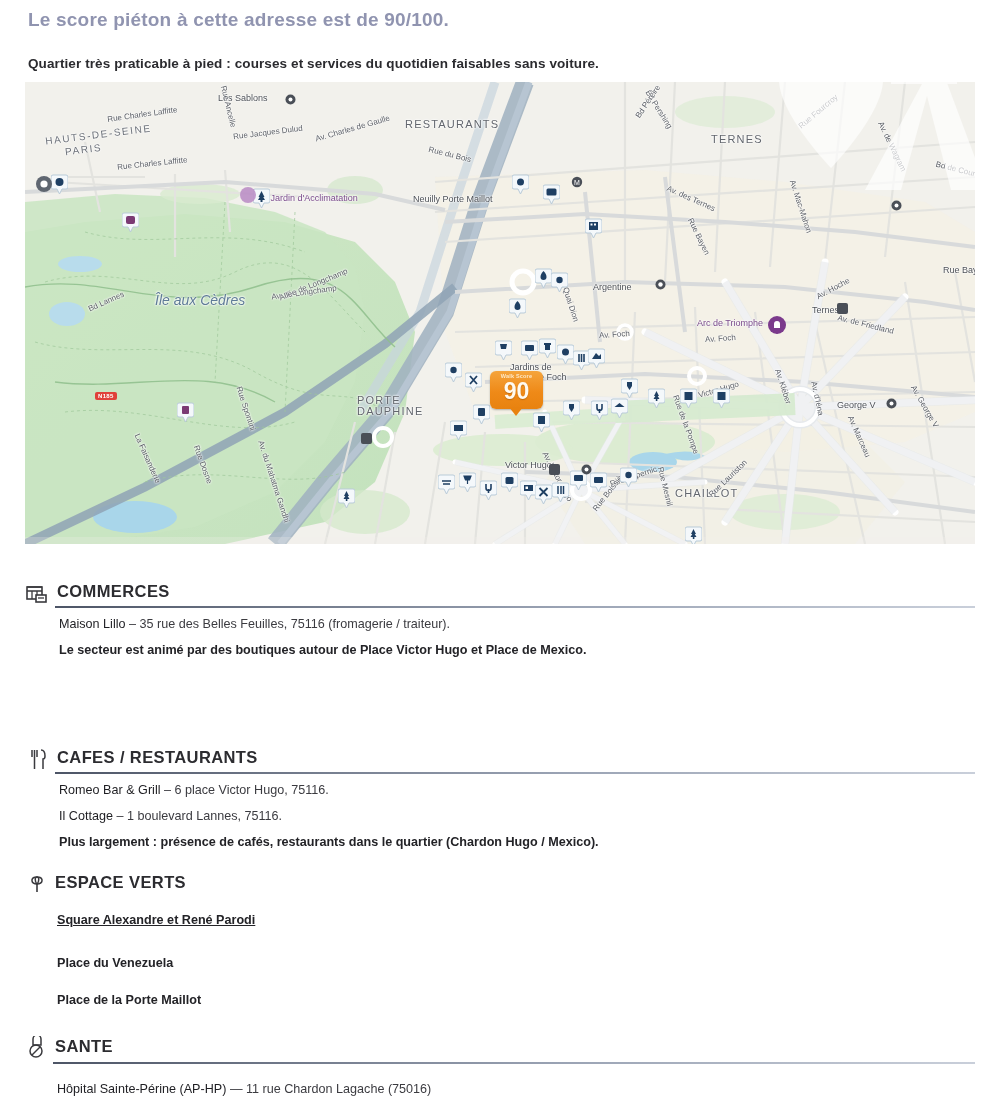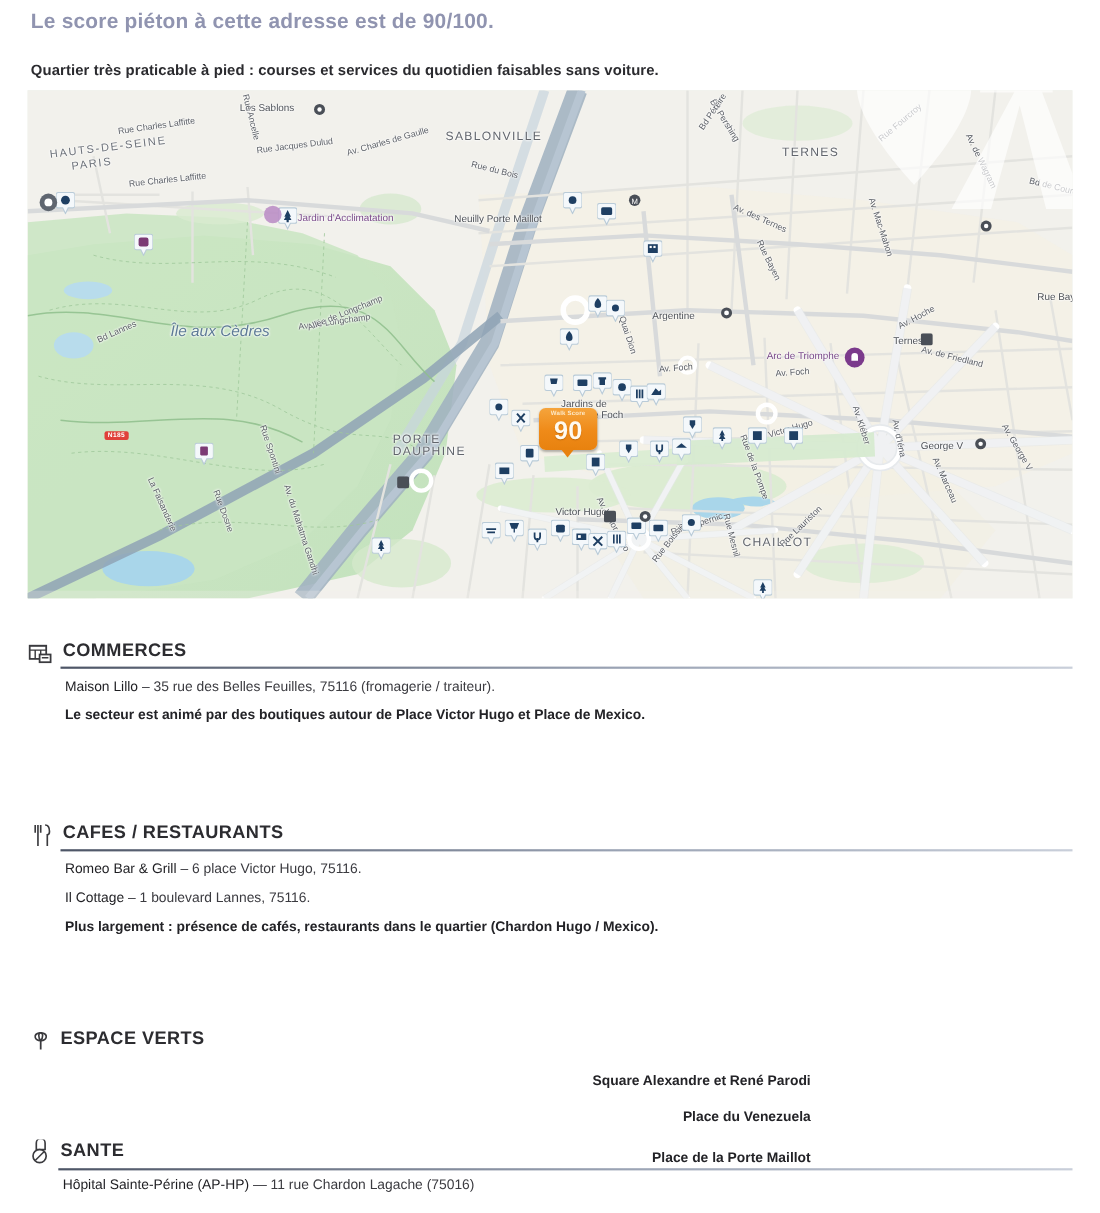--- a/index.html
+++ b/index.html
@@ -251,21 +251,21 @@
       <g stroke="#8fbf8c" stroke-width="1.4" fill="none" opacity=".85">
         <path d="M0,205 C80,190 140,235 230,205 S330,230 370,265"></path>
         <path d="M30,300 C110,310 180,280 250,320"></path>
       </g>
 
       <rect x="0" y="455" width="950" height="7" fill="#f2f1ec" opacity=".25"></rect>
     </svg>
 
     <div class="map-label district" style="left:20px;top:47px;transform:rotate(-7deg);">HAUTS-DE-SEINE</div>
     <div class="map-label district" style="left:40px;top:62px;transform:rotate(-7deg);">PARIS</div>
-    <div class="map-label big" style="left:380px;top:36px;">SABLONVILLE</div>
+    <div class="map-label big" style="left:380px;top:36px;">RESTAURANTS</div>
     <div class="map-label big" style="left:686px;top:51px;">TERNES</div>
     <div class="map-label big" style="left:332px;top:313px;width:60px;white-space:normal;line-height:11px;">PORTE DAUPHINE</div>
     <div class="map-label big" style="left:650px;top:405px;">CHAILLOT</div>
 
     <div class="map-label place" style="left:193px;top:11px;">Les Sablons</div>
     <div class="map-label place" style="left:388px;top:112px;">Neuilly Porte Maillot</div>
     <div class="map-label poi-name" style="left:233px;top:111px;">Le Jardin d'Acclimatation</div>
     <div class="map-label poi-name" style="left:672px;top:236px;">Arc de Triomphe</div>
     <div class="map-label place" style="left:568px;top:200px;">Argentine</div>
     <div class="map-label place" style="left:480px;top:378px;">Victor Hugo</div>
@@ -672,44 +672,44 @@
       <div class="sec-title">CAFES / RESTAURANTS</div>
       <div class="sec-rule"></div>
     </div>
     <div class="sec-body">
       <div class="entry"><b>Romeo Bar &amp; Grill</b><span> – 6 place Victor Hugo, 75116.</span></div>
       <div class="entry"><b>Il Cottage</b><span> – 1 boulevard Lannes, 75116.</span></div>
       <div class="entry plain-bold">Plus largement : présence de cafés, restaurants dans le quartier (Chardon Hugo / Mexico).</div>
     </div>
   </div>
 
-  <div class="section" style="top:933px;text-align:right;">
+  <div class="section" style="top:871px;">
     <div class="sec-head">
       <svg class="sec-icon" viewBox="0 0 26 26">
         <path d="M12,20 v-9" stroke="#3a3a3e" stroke-width="1.6" fill="none"></path>
         <path d="M12,12 c-6,0 -7,-6 -1,-7 c4,-1 3,5 1,7 z" fill="none" stroke="#3a3a3e" stroke-width="1.5"></path>
         <path d="M12,12 c6,0 7,-6 1,-7 c-4,-1 -3,5 -1,7 z" fill="none" stroke="#3a3a3e" stroke-width="1.5"></path>
       </svg>
       <div class="sec-title" style="left:30px;">ESPACE VERTS</div>
     </div>
     <div class="sec-body" style="padding-top:12px;padding-left:32px;">
-      <div class="entry plain-bold" style="margin-bottom:18px;">Square Alexandre et René Parodi</div>
+      <div class="entry plain-bold" style="margin-bottom:28px;text-decoration:underline;">Square Alexandre et René Parodi</div>
       <div class="entry plain-bold" style="margin-bottom:22px;">Place du Venezuela</div>
       <div class="entry plain-bold" style="margin-bottom:10px;">Place de la Porte Maillot</div>
     </div>
   </div>
 
   <div class="section" style="top:1035px;">
     <div class="sec-head">
       <svg class="sec-icon" viewBox="0 0 26 26">
         <path d="M8,3 a4,4 0 0 1 8,0 v6 h-8 z" fill="none" stroke="#3a3a3e" stroke-width="1.5"></path>
         <circle cx="11" cy="15" r="6" fill="none" stroke="#3a3a3e" stroke-width="1.5"></circle>
         <path d="M7,19 l8,-8" stroke="#3a3a3e" stroke-width="1.4"></path>
       </svg>
       <div class="sec-title" style="left:30px;">SANTE</div>
       <div class="sec-rule" style="left:28px;top:27px;"></div>
     </div>
-    <div class="sec-body" style="padding-top:5px;padding-left:32px;">
+    <div class="sec-body" style="padding-top:17px;padding-left:32px;">
       <div class="entry"><b>Hôpital Sainte-Périne (AP-HP)</b><span> — 11 rue Chardon Lagache (75016)</span></div>
     </div>
   </div>
 
 </div>
 
 </body></html>

